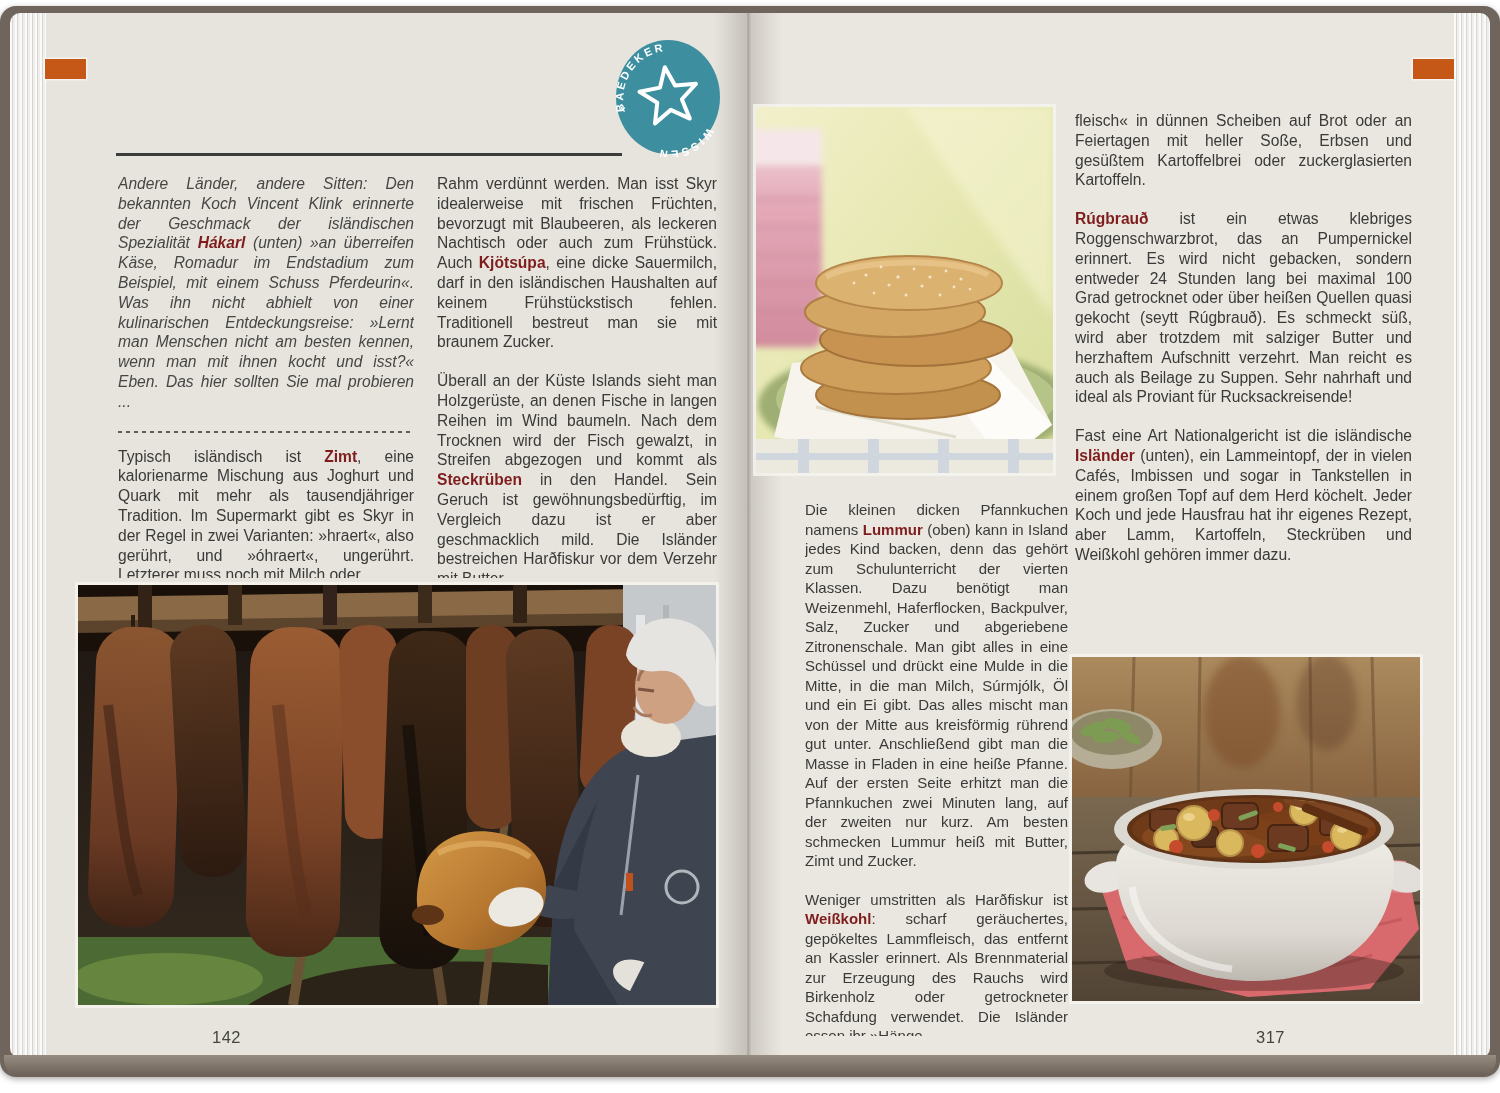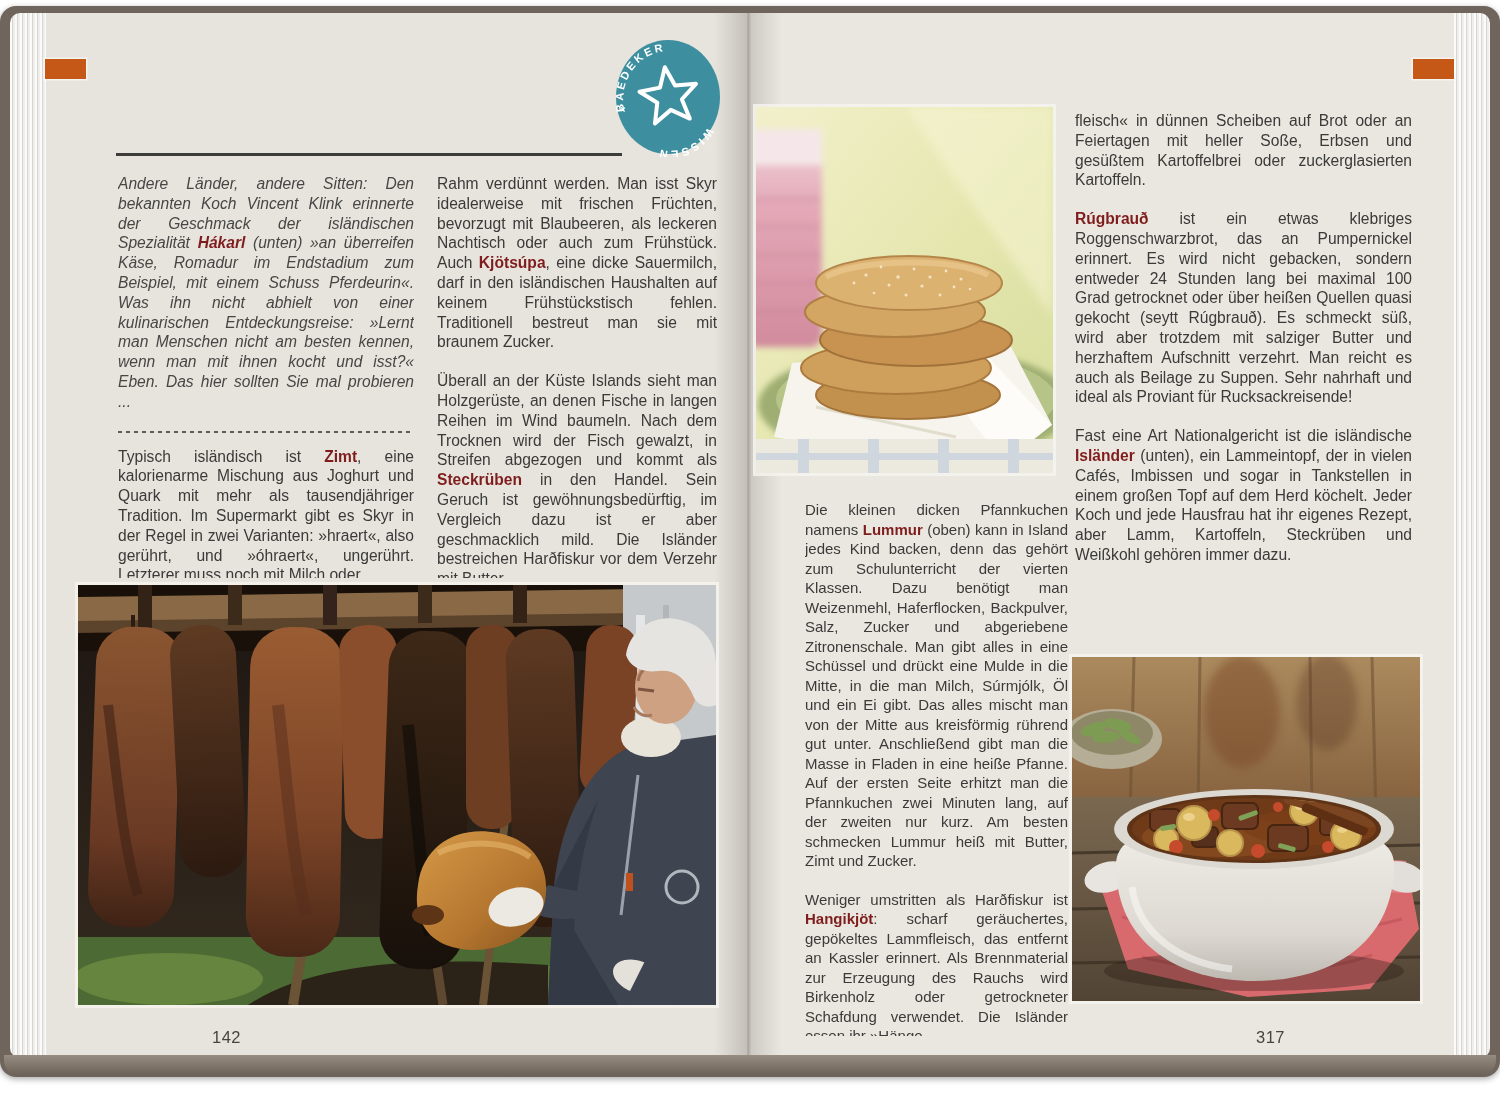--- a/index.html
+++ b/index.html
@@ -102,21 +102,21 @@
     <div class="dash"></div>
     <p>Typisch isländisch ist <b>Zimt</b>, eine kalorienarme Mischung aus Joghurt und Quark mit mehr als tausendjähriger Tradition. Im Supermarkt gibt es Skyr in der Regel in zwei Varianten: »hraert«, also gerührt, und »óhraert«, ungerührt. Letzterer muss noch mit Milch oder</p>
   </div>
   <div class="bodytext col-l2">
     <p>Rahm verdünnt werden. Man isst Skyr idealerweise mit frischen Früchten, bevorzugt mit Blaubeeren, als leckeren Nachtisch oder auch zum Frühstück. Auch <b>Kjötsúpa</b>, eine dicke Sauermilch, darf in den isländischen Haushalten auf keinem Frühstückstisch fehlen. Traditionell bestreut man sie mit braunem Zucker.</p>
     <p>Überall an der Küste Islands sieht man Holzgerüste, an denen Fische in langen Reihen im Wind baumeln. Nach dem Trocknen wird der Fisch gewalzt, in Streifen abgezogen und kommt als <b>Steckrüben</b> in den Handel. Sein Geruch ist gewöhnungsbedürftig, im Vergleich dazu ist er aber geschmacklich mild. Die Isländer bestreichen Harðfiskur vor dem Verzehr mit Butter.</p>
   </div>
 
   <div class="bodytext col-r0">
     <p>Die kleinen dicken Pfannkuchen namens <b>Lummur</b> (oben) kann in Island jedes Kind backen, denn das gehört zum Schulunterricht der vierten Klassen. Dazu benötigt man Weizenmehl, Haferflocken, Backpulver, Salz, Zucker und abgeriebene Zitronenschale. Man gibt alles in eine Schüssel und drückt eine Mulde in die Mitte, in die man Milch, Súrmjólk, Öl und ein Ei gibt. Das alles mischt man von der Mitte aus kreisförmig rührend gut unter. Anschließend gibt man die Masse in Fladen in eine heiße Pfanne. Auf der ersten Seite erhitzt man die Pfannkuchen zwei Minuten lang, auf der zweiten nur kurz. Am besten schmecken Lummur heiß mit Butter, Zimt und Zucker.</p>
-    <p>Weniger umstritten als Harðfiskur ist <b>Hangikjöt</b>: scharf geräuchertes, gepökeltes Lammfleisch, das entfernt an Kassler erinnert. Als Brennmaterial zur Erzeugung des Rauchs wird Birkenholz oder getrockneter Schafdung verwendet. Die Isländer essen ihr »Hänge-</p>
+    <p>Weniger umstritten als Harðfiskur ist <b>Weißkohl</b>: scharf geräuchertes, gepökeltes Lammfleisch, das entfernt an Kassler erinnert. Als Brennmaterial zur Erzeugung des Rauchs wird Birkenholz oder getrockneter Schafdung verwendet. Die Isländer essen ihr »Hänge-</p>
   </div>
   <div class="bodytext col-r1">
     <p>fleisch« in dünnen Scheiben auf Brot oder an Feiertagen mit heller Soße, Erbsen und gesüßtem Kartoffelbrei oder zuckerglasierten Kartoffeln.</p>
     <p><b>Rúgbrauð</b> ist ein etwas klebriges Roggenschwarzbrot, das an Pumpernickel erinnert. Es wird nicht gebacken, sondern entweder 24 Stunden lang bei maximal 100 Grad getrocknet oder über heißen Quellen quasi gekocht (seytt Rúgbrauð). Es schmeckt süß, wird aber trotzdem mit salziger Butter und herzhaftem Aufschnitt verzehrt. Man reicht es auch als Beilage zu Suppen. Sehr nahrhaft und ideal als Proviant für Rucksackreisende!</p>
     <p>Fast eine Art Nationalgericht ist die isländische <b>Isländer</b> (unten), ein Lammeintopf, der in vielen Cafés, Imbissen und sogar in Tankstellen in einem großen Topf auf dem Herd köchelt. Jeder Koch und jede Hausfrau hat ihr eigenes Rezept, aber Lamm, Kartoffeln, Steckrüben und Weißkohl gehören immer dazu.</p>
   </div>
 
   <div class="photo ph-hakarl">
     <svg viewBox="0 0 638 420" preserveAspectRatio="none">
       <defs>

